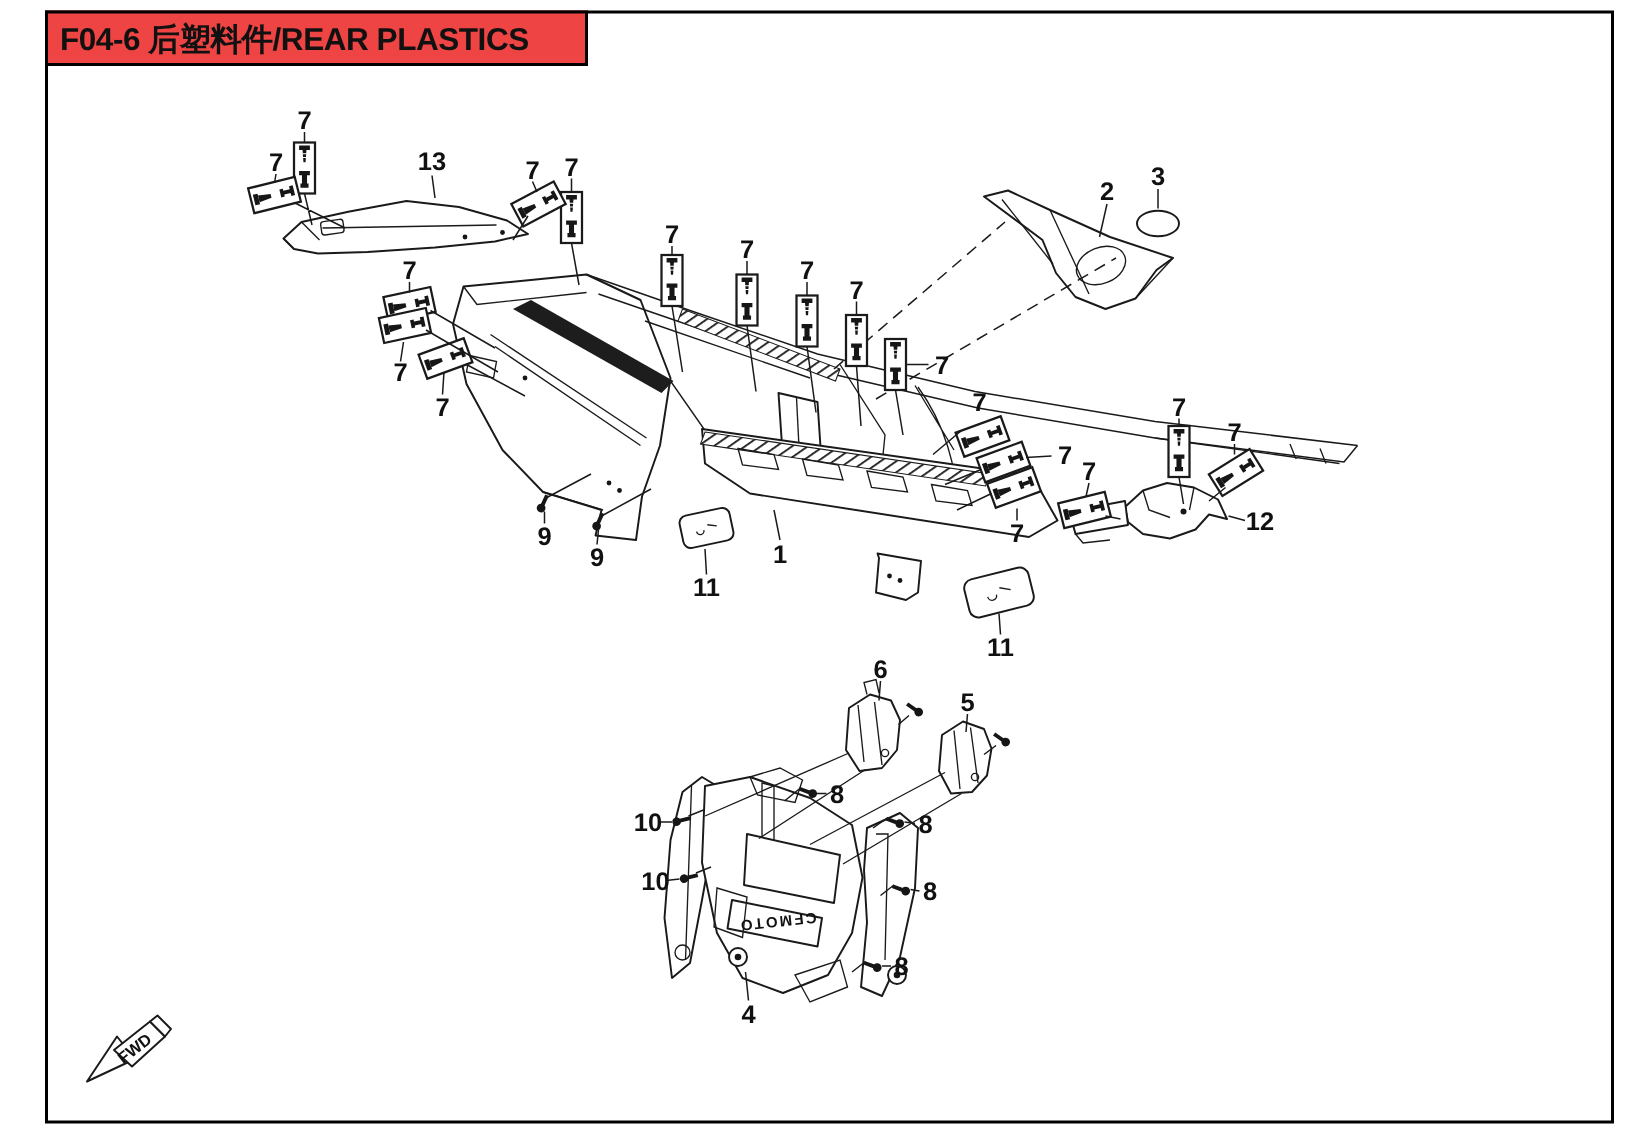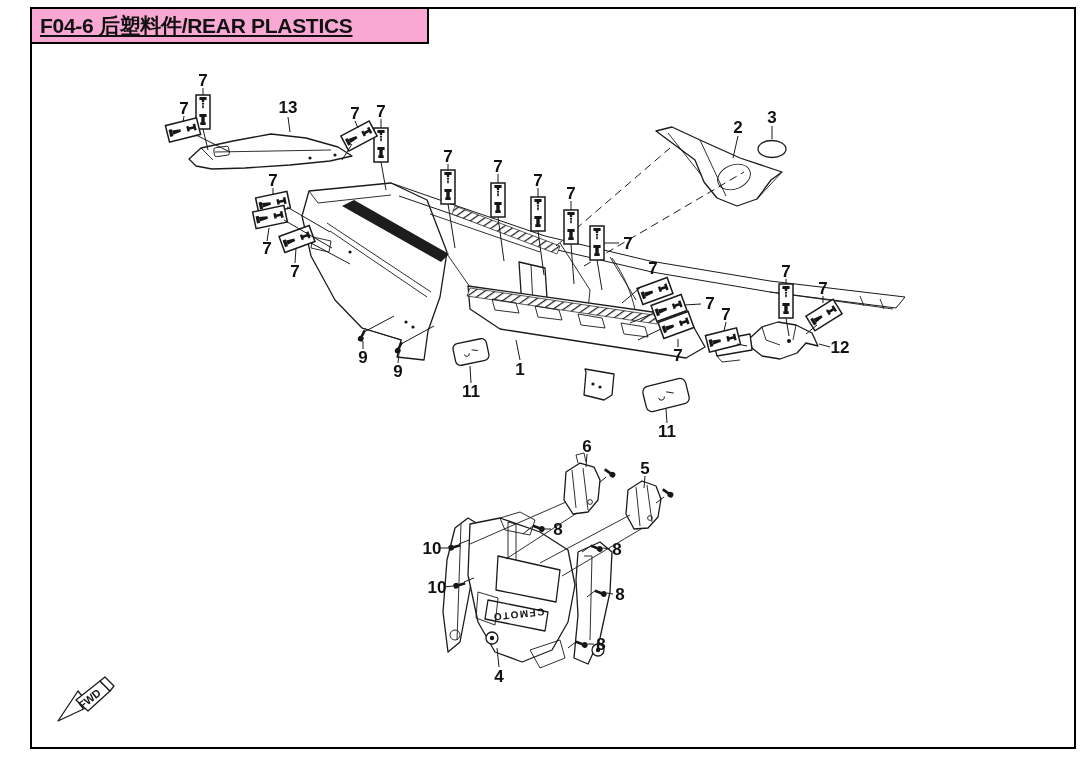--- a/index.html
+++ b/index.html
@@ -1,22 +1,22 @@
 <!DOCTYPE html>
 <html><head>
 <meta charset="utf-8">
 <style>
   html,body{margin:0;padding:0;background:#fff;}
   body{width:1090px;height:760px;position:relative;overflow:hidden;
        font-family:"Liberation Sans","DejaVu Sans",sans-serif;color:#111;}
   .page-frame{position:absolute;left:30px;top:7px;width:1046px;height:742px;
        border:2px solid #000;box-sizing:border-box;}
-  .title-box{position:absolute;left:30px;top:7px;width:399px;height:37px;
-       border:2px solid #000;box-sizing:border-box;background:#f9a8d4;
-       display:flex;align-items:center;padding-left:8px;text-decoration:underline;}
+  .title-box{position:absolute;left:30px;top:7px;width:362px;height:37px;
+       border:2px solid #000;box-sizing:border-box;background:#ef4444;
+       display:flex;align-items:center;padding-left:8px;}
   .title-box span{font-size:21px;font-weight:bold;letter-spacing:-0.3px;white-space:nowrap;}
   svg{position:absolute;left:0;top:0;}
   .lbl{font-size:17px;font-weight:bold;fill:#111;text-anchor:middle;}
   .ln{stroke:#1a1a1a;stroke-width:1;fill:none;}
   .pt{stroke:#1a1a1a;stroke-width:1.3;fill:#fff;stroke-linejoin:round;}
   .thin{stroke:#1a1a1a;stroke-width:0.9;fill:none;}
   .box{stroke:#1a1a1a;stroke-width:1.5;fill:#fff;}
   .glyph{fill:#161616;stroke:none;}
 </style>
 </head>

